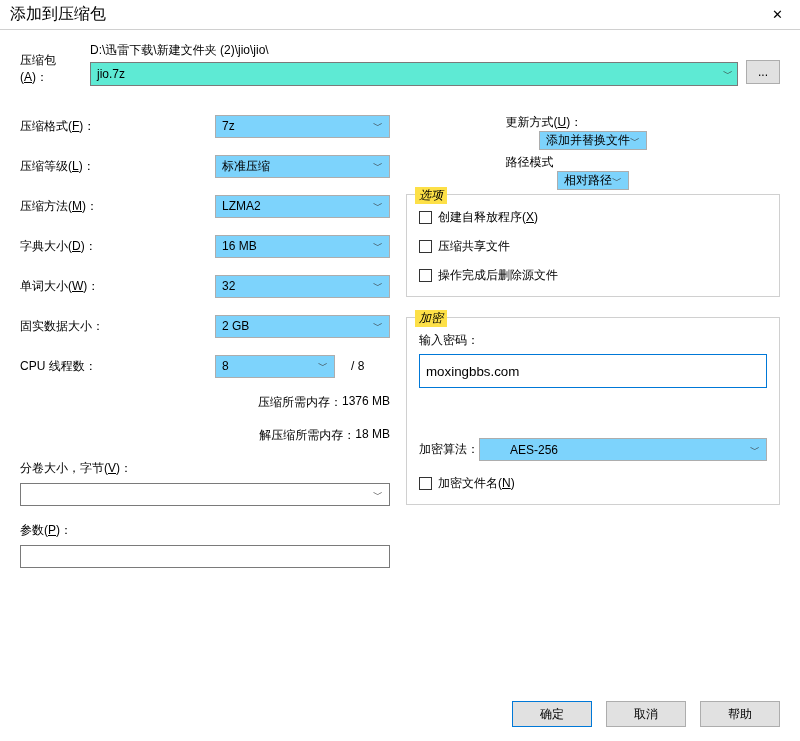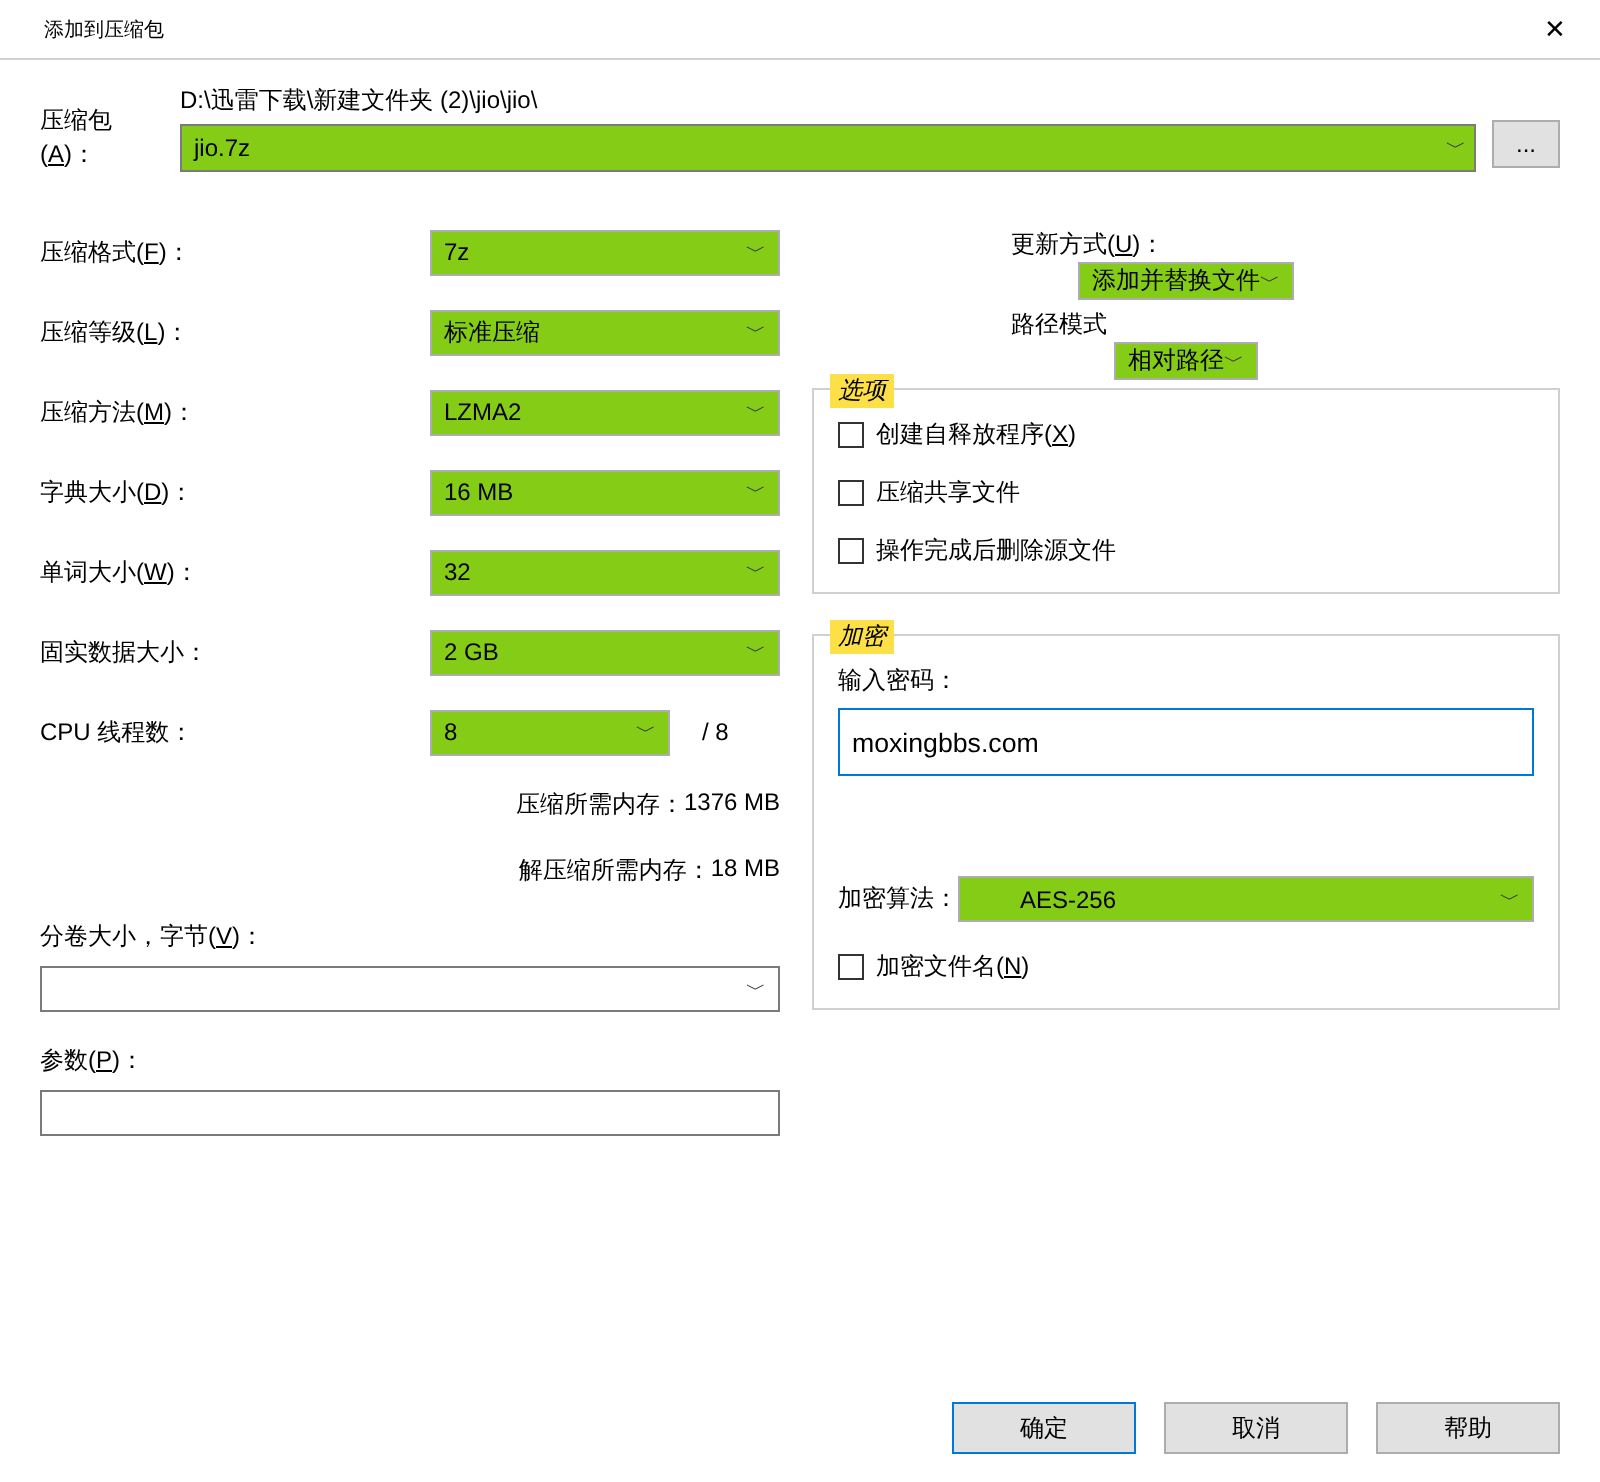--- a/index.html
+++ b/index.html
@@ -13,21 +13,21 @@
       overflow: hidden;
     }
     .titlebar {
       height: 30px;
       display: flex;
       align-items: center;
       justify-content: space-between;
       padding: 0 0 0 10px;
       border-bottom: 1px solid #d0d0d0;
     }
-    .titlebar-title { font-size: 10px; margin-left: 12px; }
+    .titlebar-title { font-size: 16px; }
     .close-btn {
       width: 45px; height: 30px;
       display: flex; align-items: center; justify-content: center;
       font-size: 13px;
     }
     .content {
       padding: 12px 20px 0 20px;
     }
     .archive-row {
       display: flex;
@@ -35,21 +35,21 @@
       gap: 8px;
       margin-bottom: 28px;
     }
     .archive-label { width: 62px; padding-top: 10px; }
     .archive-middle { flex: 1; }
     .archive-path { font-size: 12px; margin-bottom: 3px; }
     .archive-combo {
       display: flex; align-items: center;
       border: 1px solid #7a7a7a;
       height: 24px; padding: 0 4px 0 6px;
-      background: #84cc16;
+      background: #5eead4;
     }
     .archive-combo-text { flex: 1; }
     .chev { font-size: 10px; color: #333; }
     .browse-btn {
       width: 34px; height: 24px; margin-top: 18px;
       background: #e1e1e1; border: 1px solid #adadad;
       display: flex; align-items: center; justify-content: center;
     }
     .columns {
       display: flex;
@@ -61,21 +61,21 @@
       display: flex;
       align-items: center;
       margin-bottom: 16px;
       height: 24px;
     }
     .form-label { width: 195px; }
     .form-label .u { text-decoration: underline; }
     .select {
       flex: 1;
       height: 23px;
-      background: #84cc16;
+      background: #7dd3fc;
       border: 1px solid #adadad;
       display: flex; align-items: center;
       padding: 0 6px;
       justify-content: space-between;
     }
     .select-text { font-size: 12px; }
     .threads-row .select { width: 120px; flex: none; }
     .threads-row .suffix { margin-left: 16px; color: #000; }
     .mem-row {
       display: flex; justify-content: flex-end;
@@ -133,21 +133,21 @@
       display: flex; align-items: center;
       margin-bottom: 14px;
     }
     .enc-row .select { width: 128px; margin-left: auto; padding-left: 30px; }
     .button-bar {
       position: absolute;
       bottom: 14px; right: 20px;
       display: flex; gap: 14px;
     }
     .btn {
-      width: 92px; height: 26px;
+      width: 80px; height: 26px;
       background: #e1e1e1;
       border: 1px solid #adadad;
       display: flex; align-items: center; justify-content: center;
     }
     .btn.primary { border: 1px solid #0078d7; }
     .u { text-decoration: underline; }
   </style>
 </head>
 <body>
 

